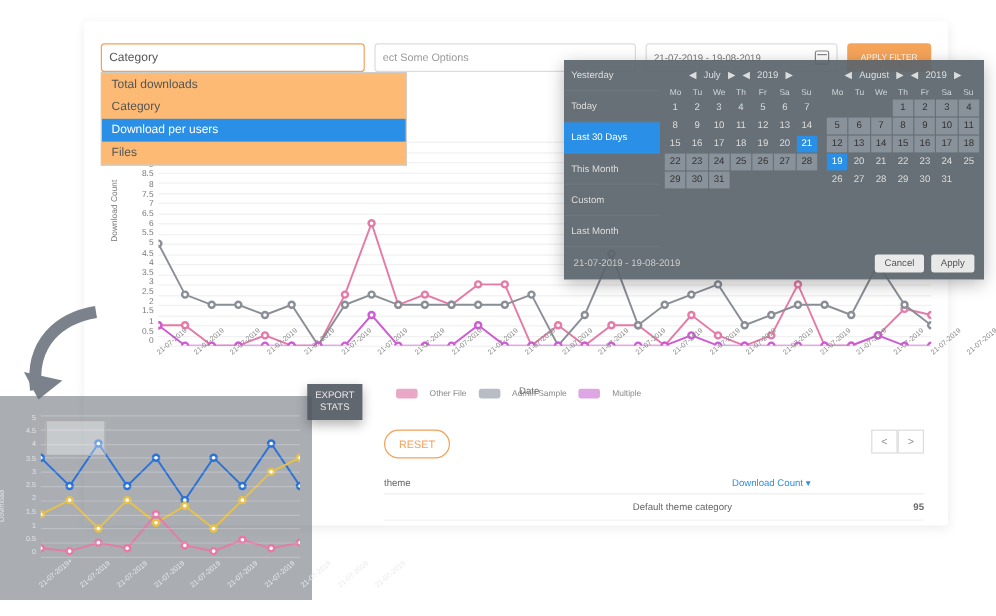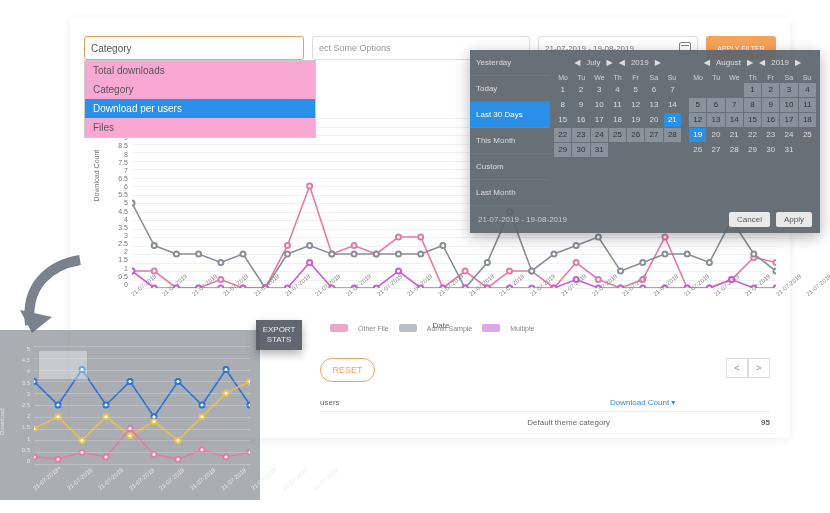--- a/index.html
+++ b/index.html
@@ -10,21 +10,21 @@
   
   .toprow { position:absolute; left:14px; top:18px; right:14px; display:flex; gap:8px; align-items:center; }
   .selbox { flex:0 0 220px; height:24px; border:1.5px solid #f5a05a; border-radius:3px; font-size:10px; color:#555; padding:0 6px; display:flex; align-items:center; background:#fff; }
   .opts  { flex:1; height:24px; border:1px solid #ddd; border-radius:3px; font-size:9px; color:#999; padding:0 6px; display:flex; align-items:center; }
   .datein{ flex:0 0 160px; height:24px; border:1px solid #ddd; border-radius:3px; font-size:8px; color:#777; padding:0 6px; display:flex; align-items:center; justify-content:space-between; }
   .cal-i { width:12px; height:12px; border:1px solid #888; border-radius:2px; position:relative; }
   .cal-i::before{content:""; position:absolute; top:2px; left:1px; right:1px; height:1px; background:#888;}
   .apply { flex:0 0 70px; height:24px; background:#f6a45a; border-radius:3px; color:#fff; font-size:7px; display:flex; align-items:center; justify-content:center; }
 
   
-  .ddlist{ position:absolute; left:14px; top:42px; width:232px; background:#f9a8d4; border:1px solid #ccc; font-size:10px; z-index:5;}
+  .ddlist{ position:absolute; left:14px; top:42px; width:255px; background:#fdba74; border:1px solid #ccc; font-size:10px; z-index:5;}
   .ddlist .it{ padding:4px 8px; color:#555; }
   .ddlist .it.sel{ background:#2a8fe6; color:#fff; }
 
   
   .dp { position:absolute; left:470px; top:50px; width:350px; background:rgba(90,100,107,0.92); color:#ddd; font-size:8px; z-index:4; box-shadow:0 4px 14px rgba(0,0,0,0.3); }
   .dp-body{ display:flex; }
   .dp-presets{ width:80px; }
   .dp-presets .p{ padding:8px 6px; border-bottom:1px solid rgba(255,255,255,0.05); white-space: nowrap; font-size:8px; }
   .dp-presets .p.sel{ background:#2a8fe6; color:#fff; }
   .dp-cals{ flex:1; display:flex; }
@@ -305,21 +305,21 @@
     <div class="pb">
         <span>&lt;</span>
       </div>
     <div class="pb">
         <span>&gt;</span>
       </div>
   </div>
 
   <div class="tbl">
     <div class="th">
-      <div class="c1">users</div>
+      <div class="c1">theme</div>
       <div class="c2">Download Count ▾</div>
     </div>
     <div class="tr">
       <div class="c1">Default theme category</div>
       <div class="c2">95</div>
     </div>
   </div>
 </div>
 
 <div class="dp">

